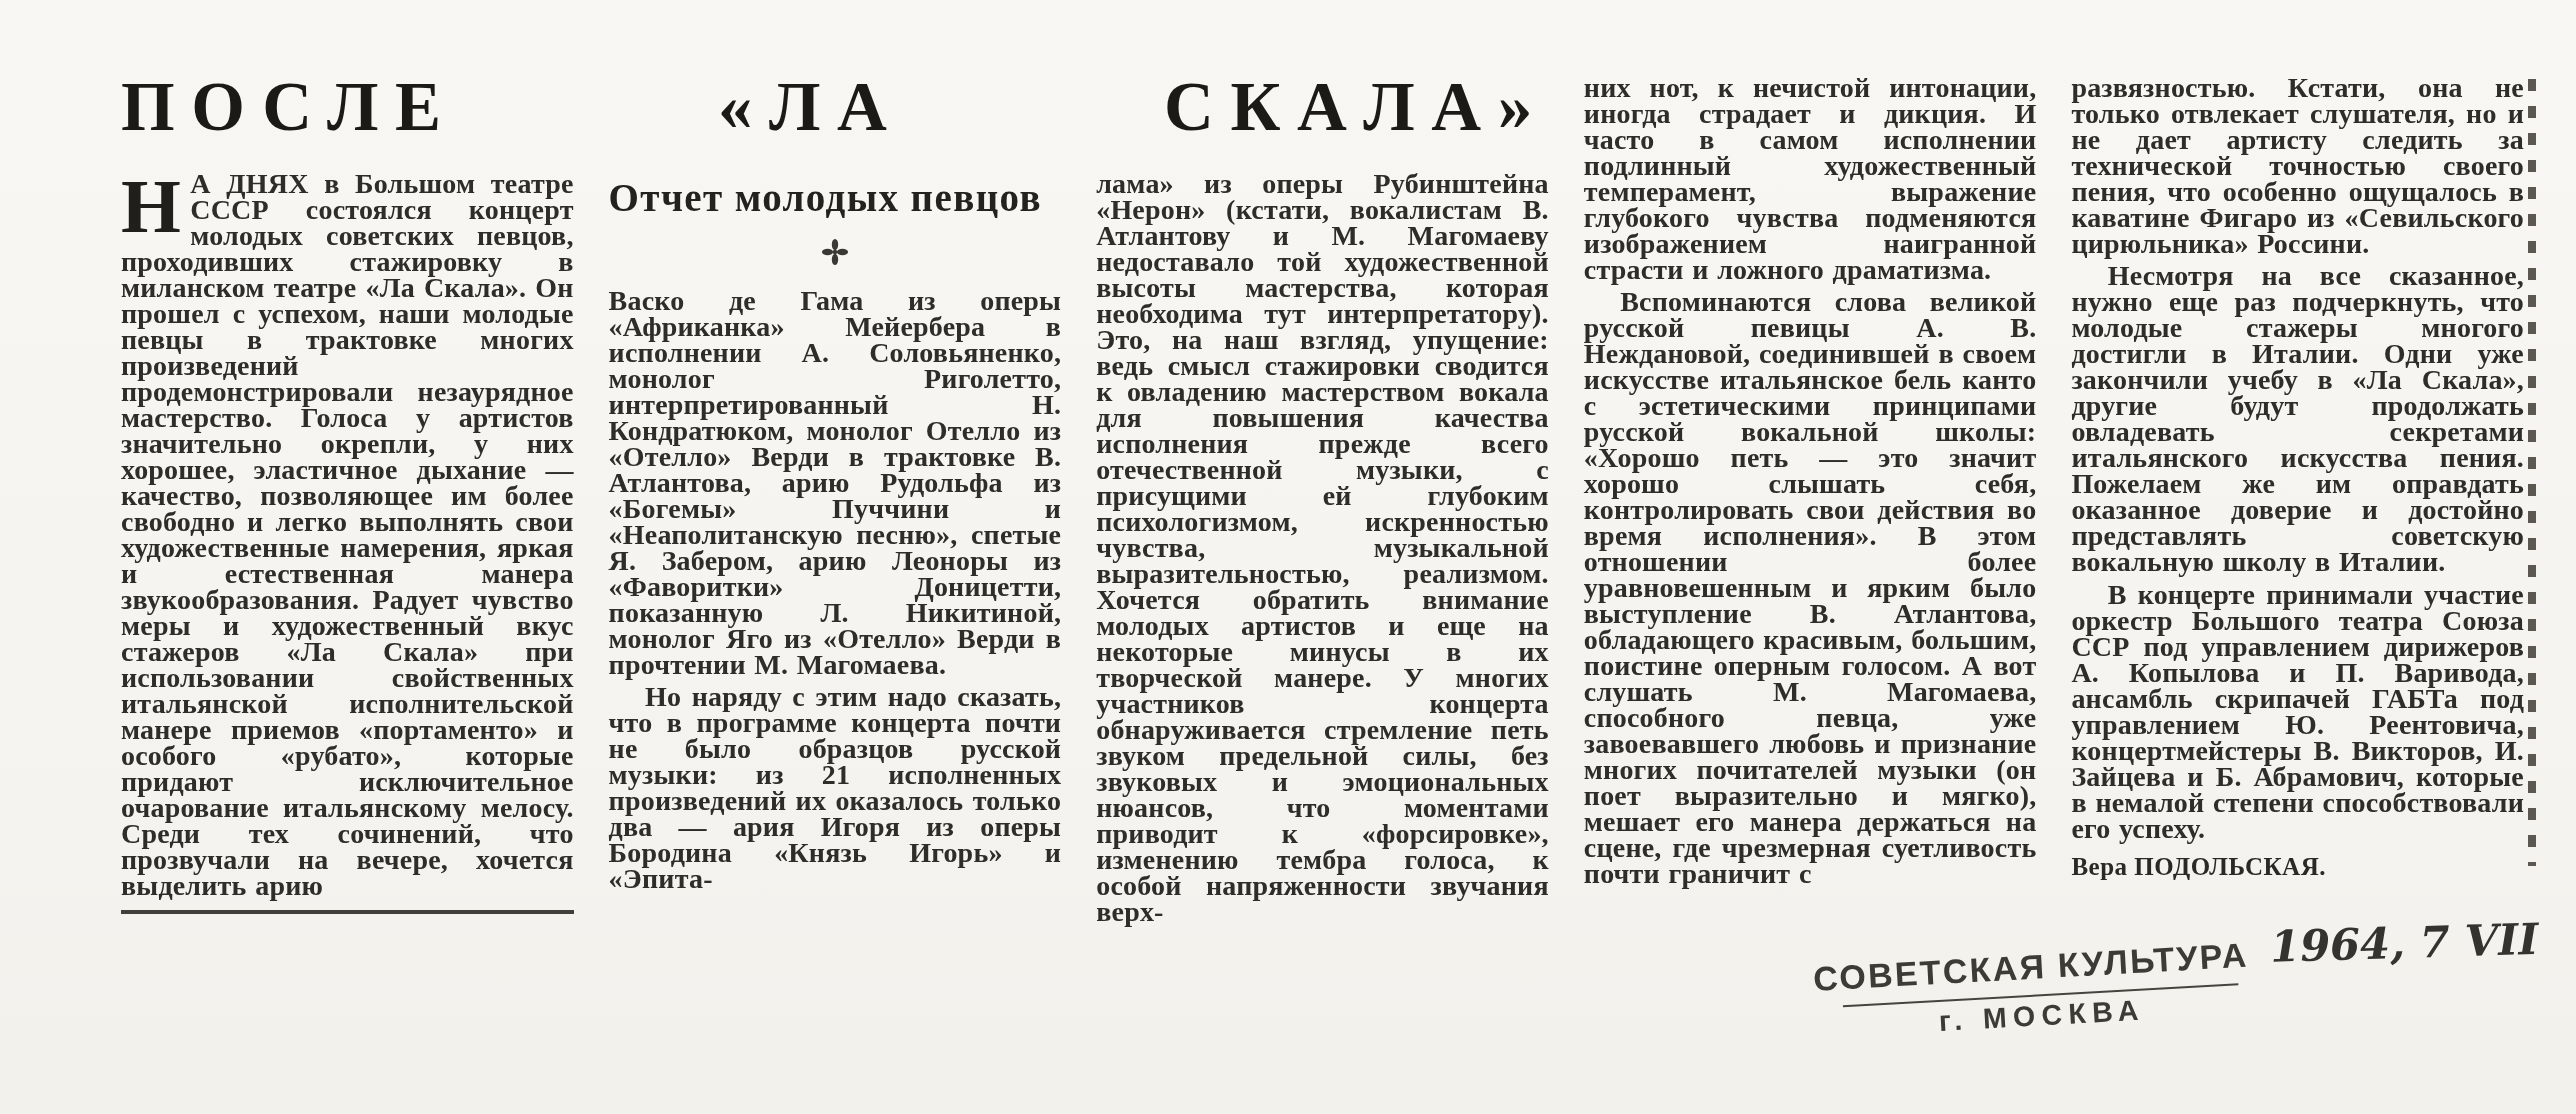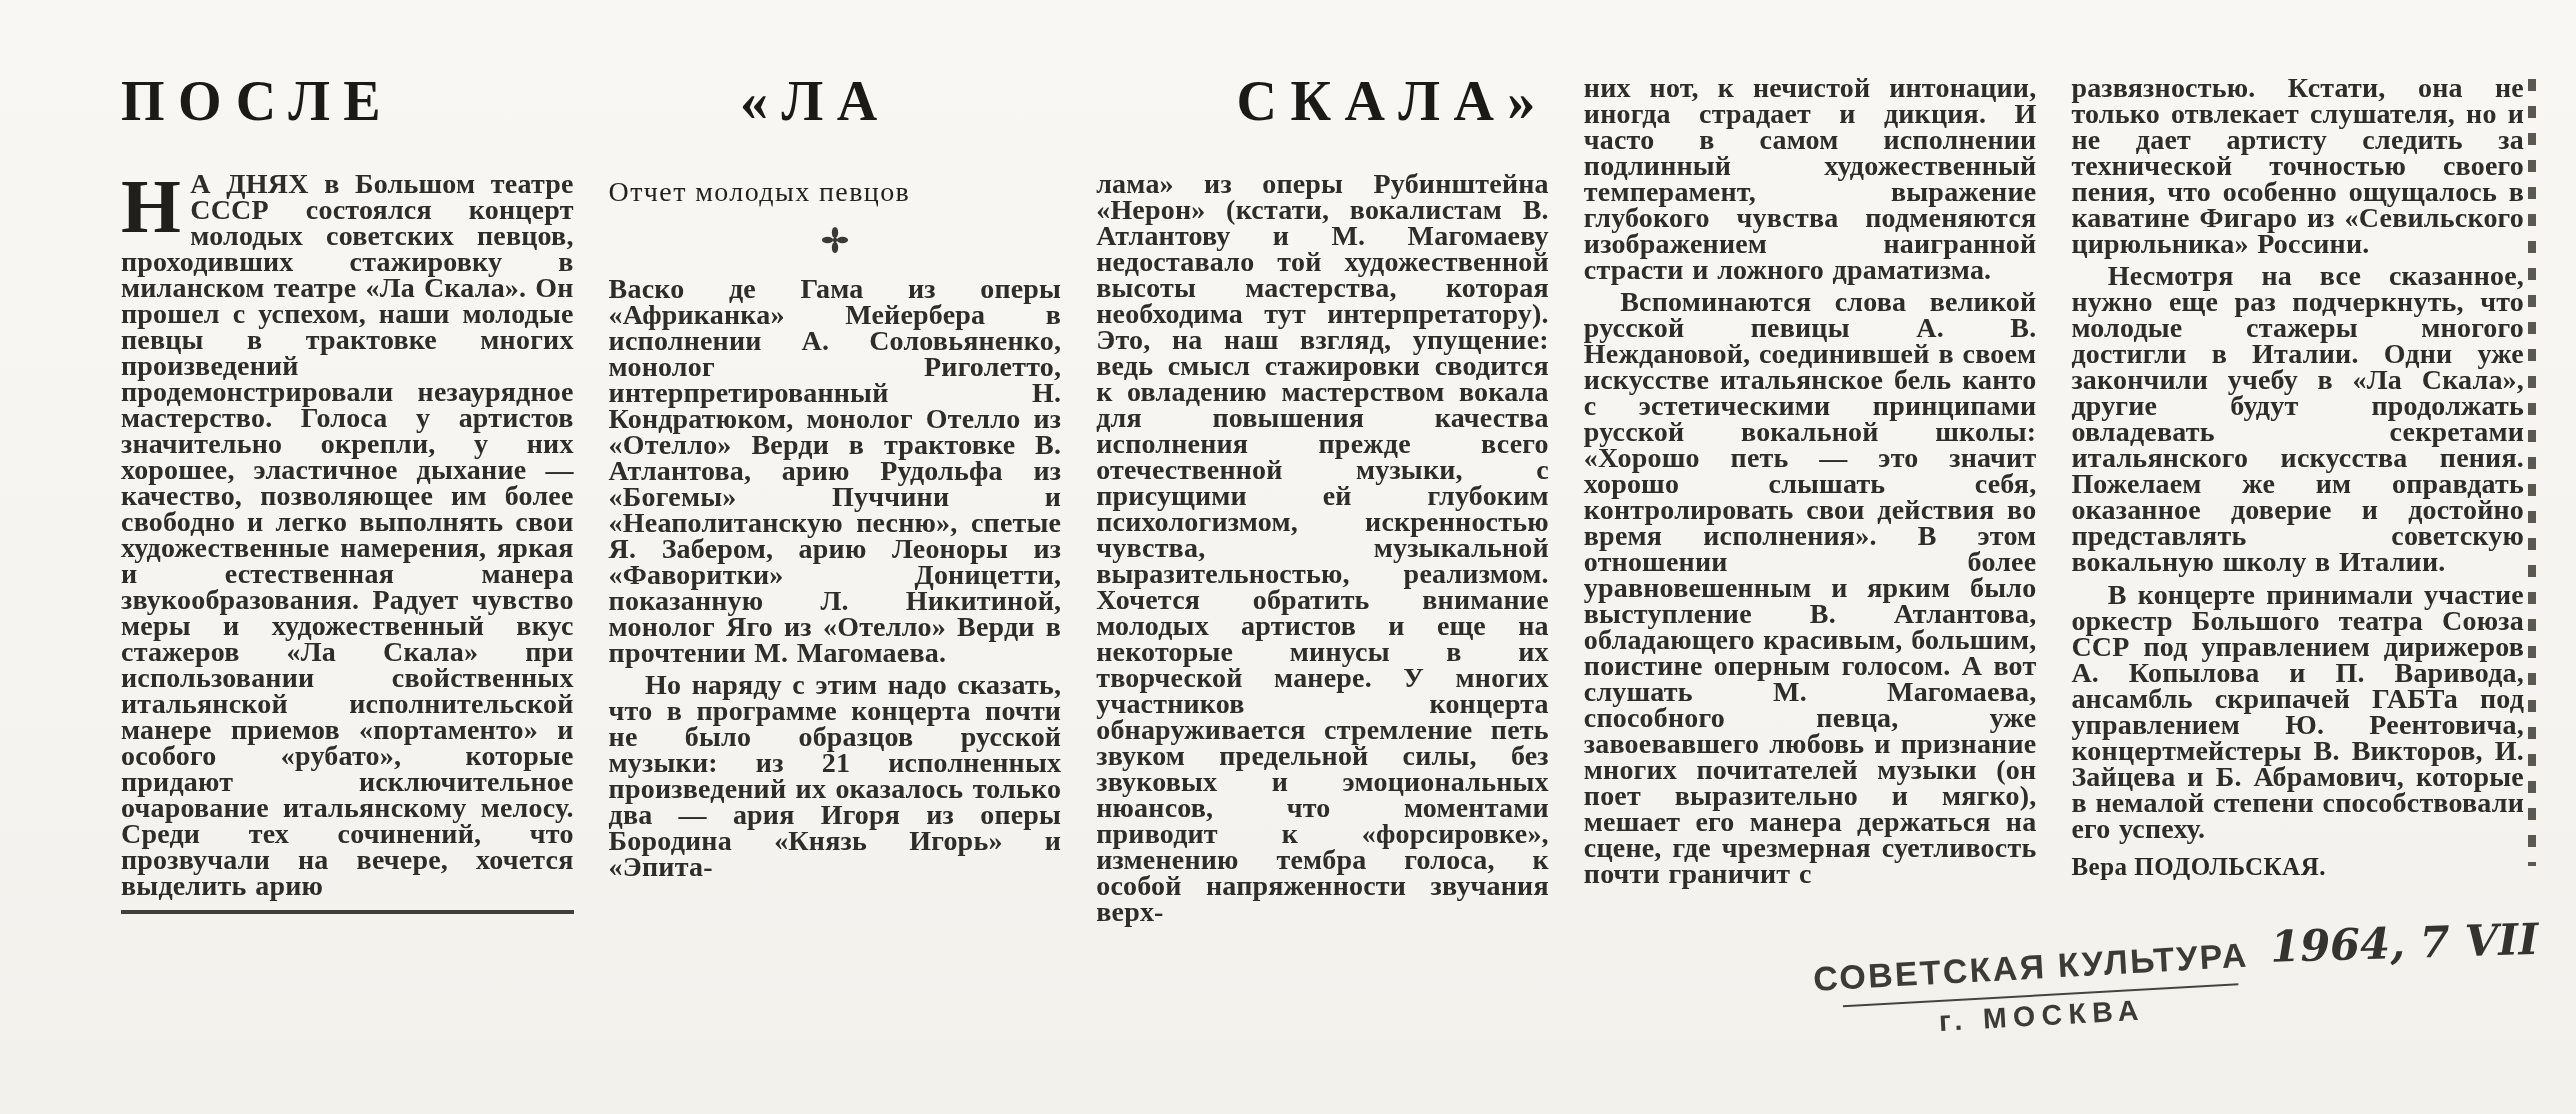--- a/index.html
+++ b/index.html
@@ -18,21 +18,21 @@
   .grid {
     position: absolute; left: 121px; top: 75px; width: 2403px;
     display: grid;
     grid-template-columns: repeat(5, 1fr);
     grid-template-rows: 96px auto;
     column-gap: 35px;
   }
   .headline {
     grid-column: 1 / 4; grid-row: 1; align-self: start;
     margin: 0; padding: 0;
-    font-size: 56px; line-height: 0.95; font-weight: bold;
+    font-size: 69px; line-height: 0.95; font-weight: bold;
     color: #1b1a17;
     letter-spacing: 0.24em;
     text-align: justify; text-align-last: justify;
   }
   .col { grid-row: 2; min-width: 0; }
   .col-tall { grid-row: 1 / span 2; }
   .para {
     margin: 0 0 6.4px 0;
     font-size: 28px; line-height: 26px;
     font-weight: bold;
@@ -44,22 +44,22 @@
   .cont { text-indent: 0; }
   .dropcap::first-letter {
     float: left;
     font-size: 77px; line-height: 59px;
     padding: 5.5px 9.2px 0 0;
     font-weight: bold;
     color: #211f1c;
   }
   .subhead {
     margin: 5.5px 0 0 0;
-    font-size: 28px; line-height: 1.1;
-    font-weight: normal; letter-spacing: 1.4px;
+    font-size: 39px; line-height: 1.1;
+    font-weight: bold; letter-spacing: 1.4px;
     color: #23221e;
   }
   .ornament {
     margin: 18.4px 0 22px 0;
     text-align: center; line-height: 0;
   }
   .byline {
     margin: 11px 28px 0 0;
     font-size: 25px; font-weight: bold;
     text-align: left; letter-spacing: 0.5px;

